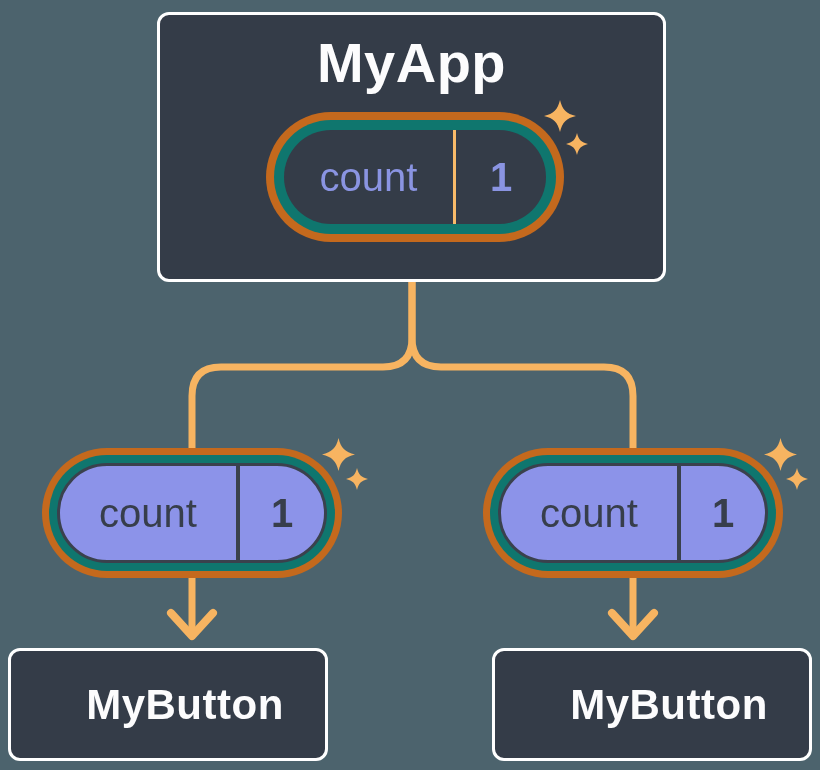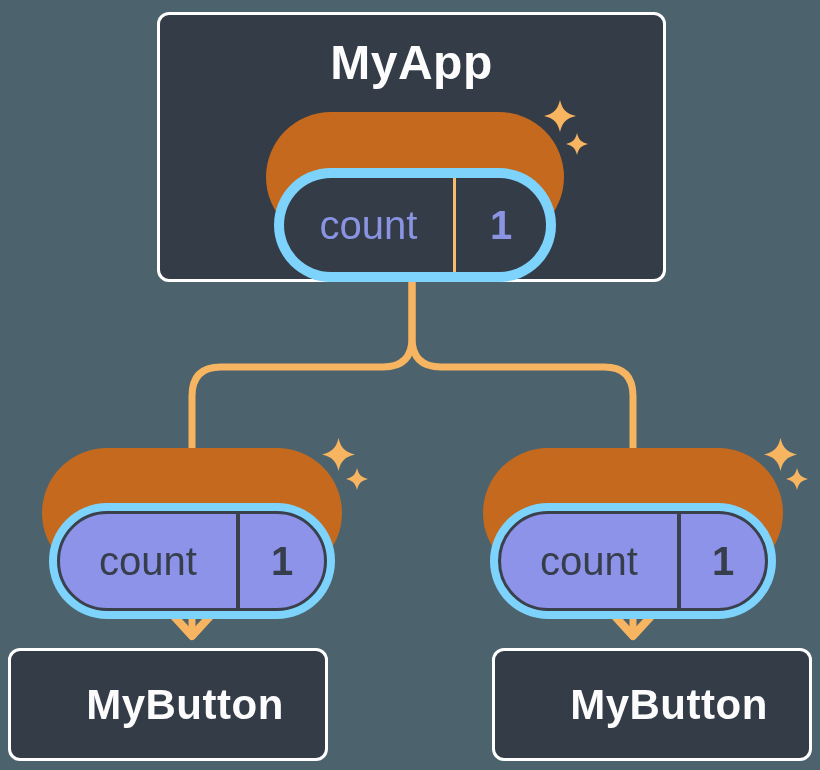--- a/index.html
+++ b/index.html
@@ -9,31 +9,31 @@
     font-family:"Liberation Sans", sans-serif;
   }
   svg.connectors { position:absolute; left:0; top:0; z-index:1; }
   .node {
     position:absolute; background:#343C48;
     border:3px solid #FFFFFF; border-radius:12px;
     box-sizing:border-box; z-index:2;
   }
   .node-root { left:157px; top:12px; width:509px; height:270px; }
   .root-title-wrap { width:100%; height:94px; display:flex; align-items:center; justify-content:center; }
-  .node-title { color:#FCFCFD; font-size:48px; font-weight:600; letter-spacing:0.5px; }
+  .node-title { color:#FCFCFD; font-size:56px; font-weight:600; letter-spacing:0.5px; }
   .leaf { display:flex; align-items:center; justify-content:center;padding-left:34px; }
   .leaf-left  { left:8px;   top:648px; width:320px; height:113px; }
   .leaf-right { left:492px; top:648px; width:320px; height:113px; }
   .leaf .node-title { font-size:42px; }
 
   .pill {
     position:absolute; border-radius:999px; background:#C4691D;
     box-sizing:border-box; z-index:2;
   }
-  .pill-mid { width:100%; height:100%; background:#7dd3fc; border-radius:999px; box-sizing:border-box;margin-top:48px; }
+  .pill-mid { width:100%; height:100%; background:#0f766e; border-radius:999px; box-sizing:border-box; }
   .pill-inner {
     width:100%; height:100%; border-radius:999px; box-sizing:border-box;
     display:flex; align-items:stretch; overflow:hidden;
   }
   .pill-name-wrap  { flex:1; display:flex; align-items:center; justify-content:center; }
   .pill-value-wrap { display:flex; align-items:center; justify-content:center; }
   .pill-name  { font-size:40px; font-weight:500; }
   .pill-value { font-size:40px; font-weight:700; }
   .pill-divider { flex:0 0 auto; }
 

